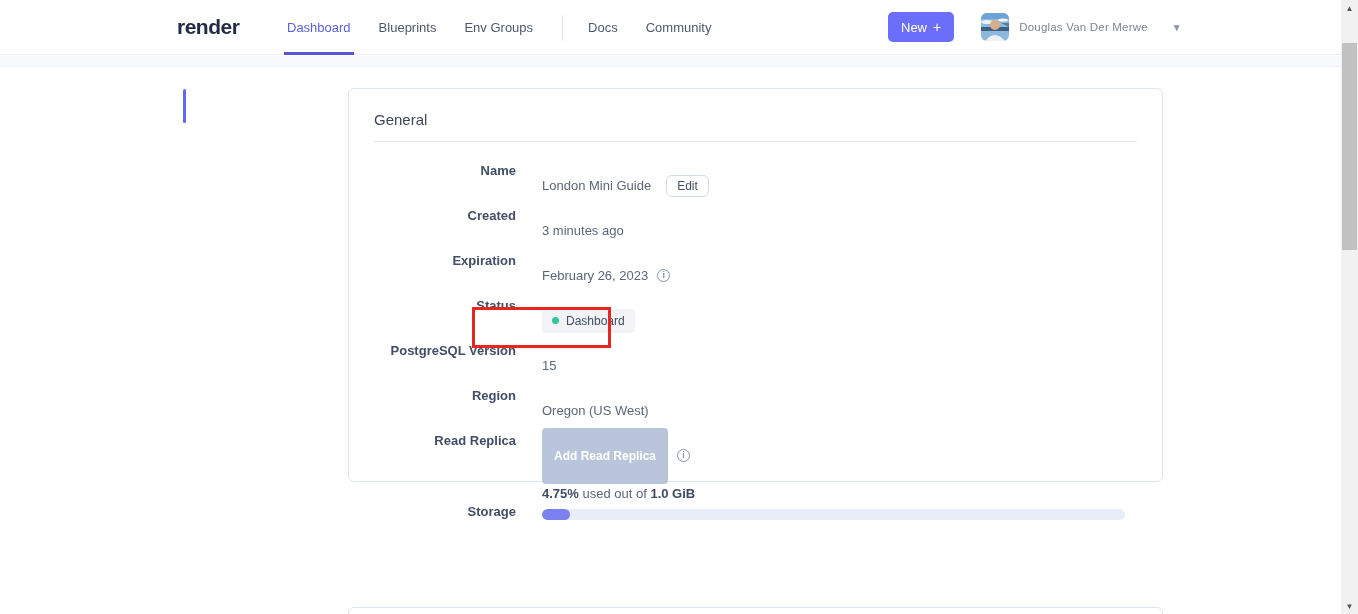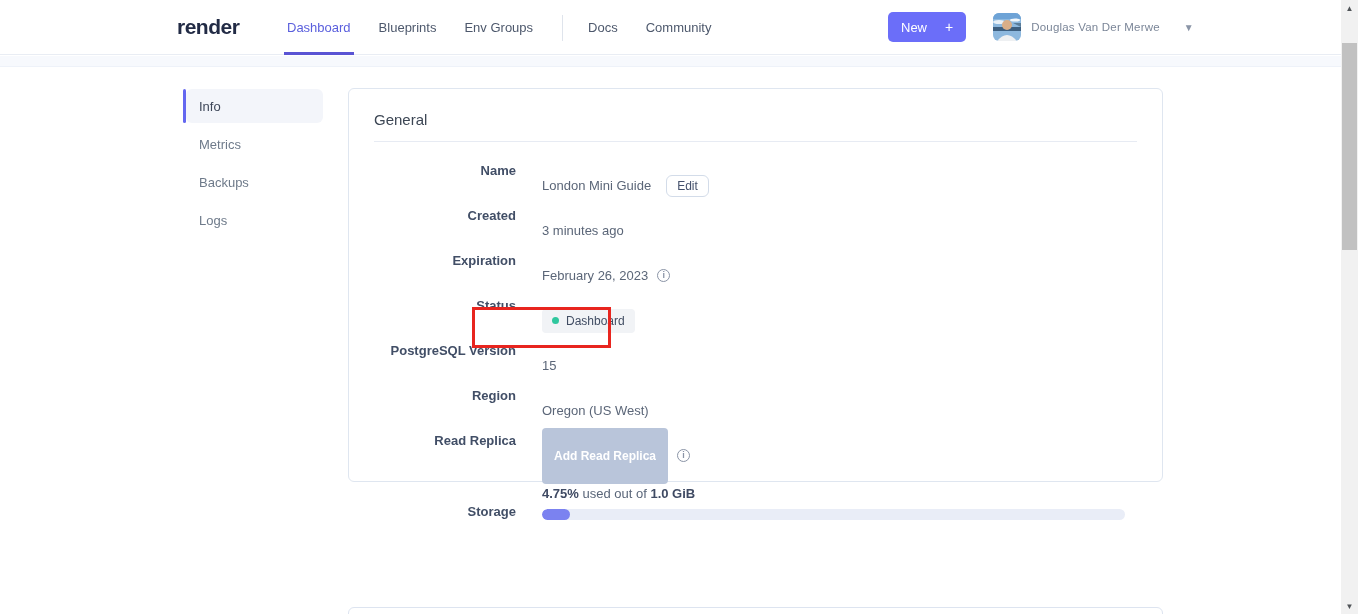--- a/index.html
+++ b/index.html
@@ -12,21 +12,21 @@
     border-bottom:1px solid #e9edf4; z-index:5;padding-left:44px; }
   .logo { position:absolute; left:177px; top:0; height:54px; display:flex; align-items:center;
     font-size:21px; font-weight:700; color:#222b45; letter-spacing:-0.5px; }
   .nav { position:absolute; left:284px; top:0; height:55px; display:flex; align-items:stretch; }
   .nav-item { display:flex; align-items:center; padding:3px 3px 0 3px; margin-right:22px;
     font-size:13px; color:#4d586c; border-bottom:3px solid transparent; cursor:pointer; }
   .nav-item.active { color:#5a5fdd; border-bottom-color:#5a54d4; }
   .nav-divider { width:1px; height:26px; background:#dfe4ec; align-self:center; margin:0 22px 0 4px; }
   .header-right { position:absolute; left:888px; top:0; height:54px; display:flex; align-items:center; }
   .new-btn { height:30px; padding:0 13px; background:#6b6ef9; color:#fff; border:none; border-radius:5px;
-    font-size:13px; display:flex; align-items:center; gap:18px; cursor:pointer; font-family:inherit; }
+    font-size:13px; display:flex; align-items:center; gap:6px; cursor:pointer; font-family:inherit; }
   .new-btn .plus { font-size:14px; }
   .avatar { width:28px; height:28px; border-radius:6px; overflow:hidden; margin-left:27px; cursor:pointer; flex:none; }
   .user-name { margin-left:10px; font-size:11.5px; color:#7b8698; letter-spacing:0.2px; }
   .chevron { margin-left:24px; color:#8b95a7; font-size:10px; cursor:pointer; }
 
   .sub-band { position:absolute; left:0; top:56px; width:1341px; height:11px;
     background:#f7f9fd; border-bottom:1px solid #eef2f9; }
 
   
   .side-accent { position:absolute; left:183px; top:89px; width:3px; height:34px;
@@ -111,26 +111,20 @@
           <path d="M4 28 Q14 16 24 28 Z" fill="#eef0f2"></path>
         </svg>
       </div>
       <div class="user-name">Douglas Van Der Merwe</div>
       <div class="chevron">▼</div>
     </div>
   </div>
   <div class="sub-band"></div>
 
   <div class="side-accent"></div>
-  <div class="sidebar">
-    <div class="side-item active">Info</div>
-    <div class="side-item">Metrics</div>
-    <div class="side-item">Backups</div>
-    <div class="side-item">Logs</div>
-  </div>
 
   <div class="card">
     <div class="card-title">General</div>
     <div class="card-divider"></div>
     <div class="rows">
 
       <div class="row">
         <div class="row-label">Name</div>
         <div class="row-value">
           <span>London Mini Guide</span>

